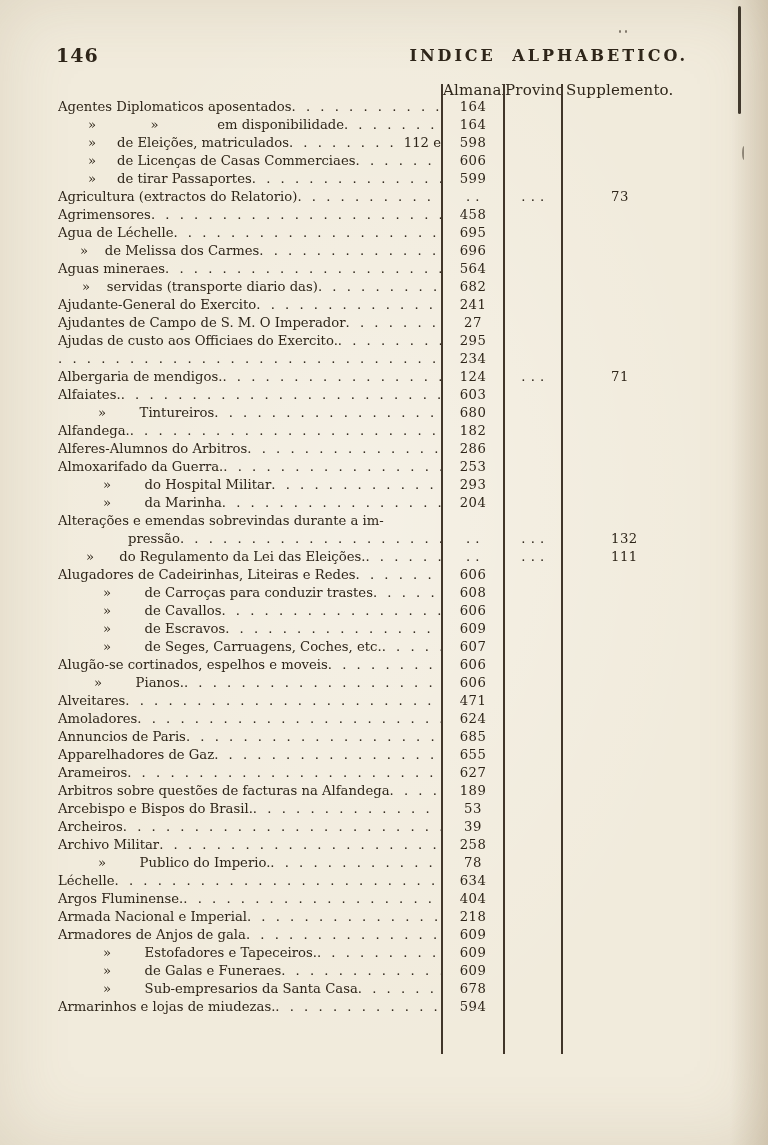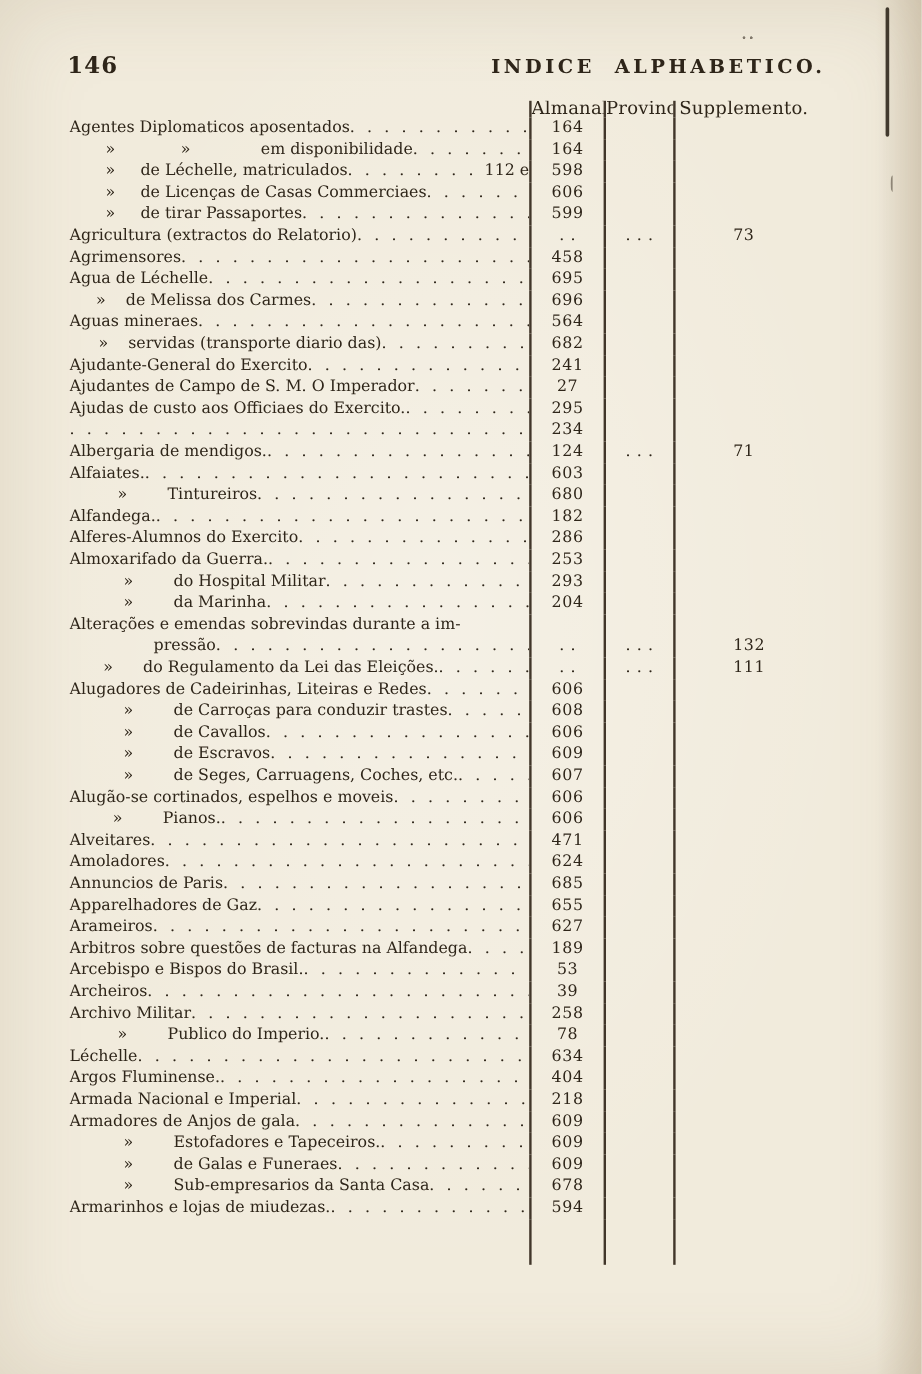--- a/index.html
+++ b/index.html
@@ -110,21 +110,21 @@
           <div class="cell entry">
             <span class="etext" style="padding-left: 30px;">»             »              em disponibilidade</span>
             <span class="leader"></span>
           </div>
           <div class="cell col-almanak">164</div>
           <div class="cell col-provincia"></div>
           <div class="cell col-supp"></div>
         </div>
         <div class="row">
           <div class="cell entry">
-            <span class="etext" style="padding-left: 30px;">»     de Léchelle, matriculados</span>
+            <span class="etext" style="padding-left: 30px;">»     de Eleições, matriculados</span>
             <span class="leader"></span>
             <span class="after">112 e</span>
           </div>
           <div class="cell col-almanak">598</div>
           <div class="cell col-provincia"></div>
           <div class="cell col-supp"></div>
         </div>
         <div class="row">
           <div class="cell entry">
             <span class="etext" style="padding-left: 30px;">»     de Licenças de Casas Commerciaes</span>
@@ -263,21 +263,21 @@
           <div class="cell entry">
             <span class="etext" style="padding-left: 0px;">Alfandega.</span>
             <span class="leader"></span>
           </div>
           <div class="cell col-almanak">182</div>
           <div class="cell col-provincia"></div>
           <div class="cell col-supp"></div>
         </div>
         <div class="row">
           <div class="cell entry">
-            <span class="etext" style="padding-left: 0px;">Alferes-Alumnos do Exercito</span>
+            <span class="etext" style="padding-left: 0px;">Alferes-Alumnos do Arbitros</span>
             <span class="leader"></span>
           </div>
           <div class="cell col-almanak">286</div>
           <div class="cell col-provincia"></div>
           <div class="cell col-supp"></div>
         </div>
         <div class="row">
           <div class="cell entry">
             <span class="etext" style="padding-left: 0px;">Almoxarifado da Guerra.</span>
             <span class="leader"></span>

